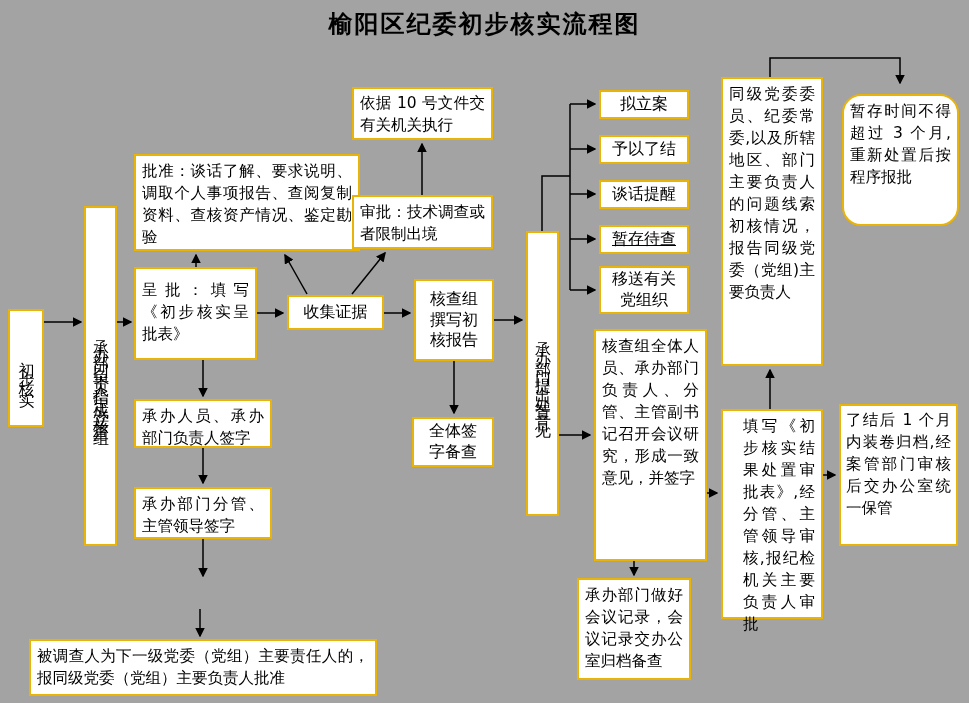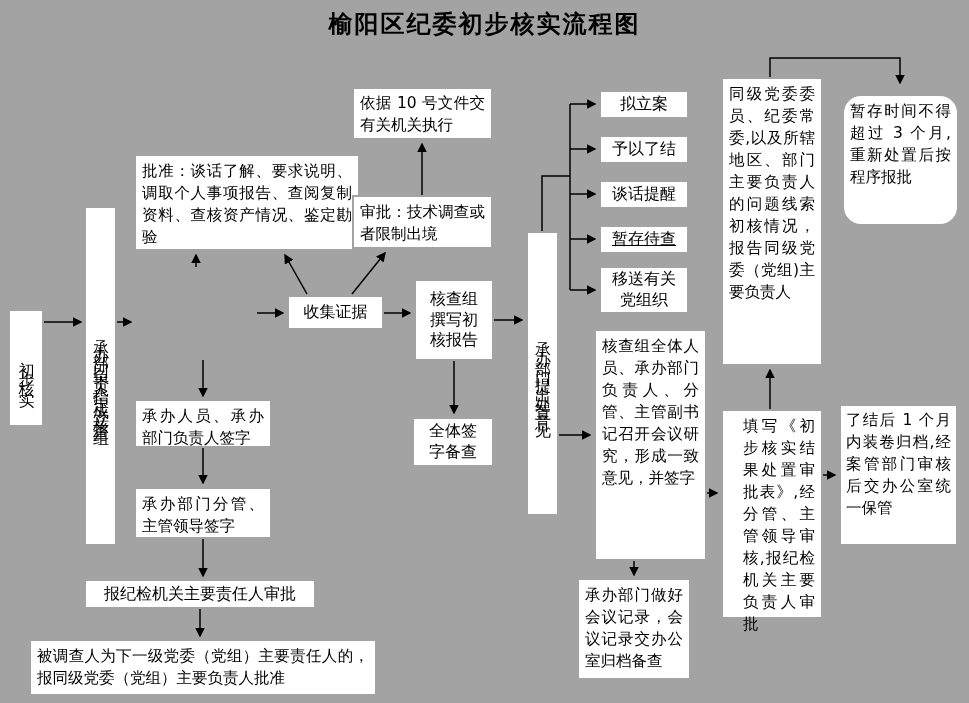--- a/index.html
+++ b/index.html
@@ -5,21 +5,21 @@
   html,body{margin:0;padding:0;background:#fff;}
   .canvas{
     position:relative;width:969px;height:703px;background:#a3a3a3;
     font-family:"DejaVu Sans",sans-serif;color:#000;overflow:hidden;
   }
   .title{
     position:absolute;left:0;right:0;top:8px;text-align:center;
     font-size:24px;font-weight:700;letter-spacing:2px;
   }
   .box{
-    position:absolute;box-sizing:border-box;border:2px solid #a3a3a3;background:#fff;
+    position:absolute;box-sizing:border-box;border:2px solid #eab308;background:#fff;
     display:flex;align-items:center;justify-content:center;text-align:center;
     font-size:16px;line-height:1.3;
   }
   .para{
     display:block;text-align:justify;padding:4px 6px;
     font-size:15.5px;line-height:22px;
   }
   .vbox{
     writing-mode:vertical-lr;text-orientation:upright;
   }
@@ -71,26 +71,26 @@
     <path d="M770 77 L770 58 L900 58 L900 83" marker-end="url(#ah)"></path>
     <path d="M823 475 L835 475" marker-end="url(#ah)"></path>
   </svg>
 
   <div class="box vbox v10" style="left:8px;top:309px;width:36px;height:118px;">初步核实</div>
 
   <div class="box vbox v7" style="left:84px;top:206px;width:33px;height:340px;">承办部门负责人指定成立核查组</div>
 
   <div class="box para" style="left:134px;top:154px;width:226px;height:97px;">批准：谈话了解、要求说明、调取个人事项报告、查阅复制资料、查核资产情况、鉴定勘验</div>
 
+  <div class="box para" style="left:134px;top:267px;width:123px;height:93px;padding-top:10px;">呈批：填写《初步核实呈批表》</div>
 
   <div class="box para" style="left:134px;top:399px;width:138px;height:49px;">承办人员、承办部门负责人签字</div>
 
   <div class="box para" style="left:134px;top:487px;width:138px;height:52px;">承办部门分管、主管领导签字</div>
 
-  <div class="box" style="left:84px;top:579px;width:232px;height:30px;">报纪检机关主要责任人审批</div>
 
   <div class="box para" style="left:29px;top:639px;width:348px;height:57px;">被调查人为下一级党委（党组）主要责任人的，报同级党委（党组）主要负责人批准</div>
 
   <div class="box" style="left:287px;top:295px;width:97px;height:35px;">收集证据</div>
 
   <div class="box para" style="left:352px;top:87px;width:141px;height:53px;padding-top:3px;">依据 10 号文件交有关机关执行</div>
 
   <div class="box para" style="left:352px;top:195px;width:141px;height:54px;">审批：技术调查或者限制出境</div>
 
   <div class="box" style="left:414px;top:279px;width:80px;height:82px;padding:0 9px;">核查组撰写初核报告</div>

